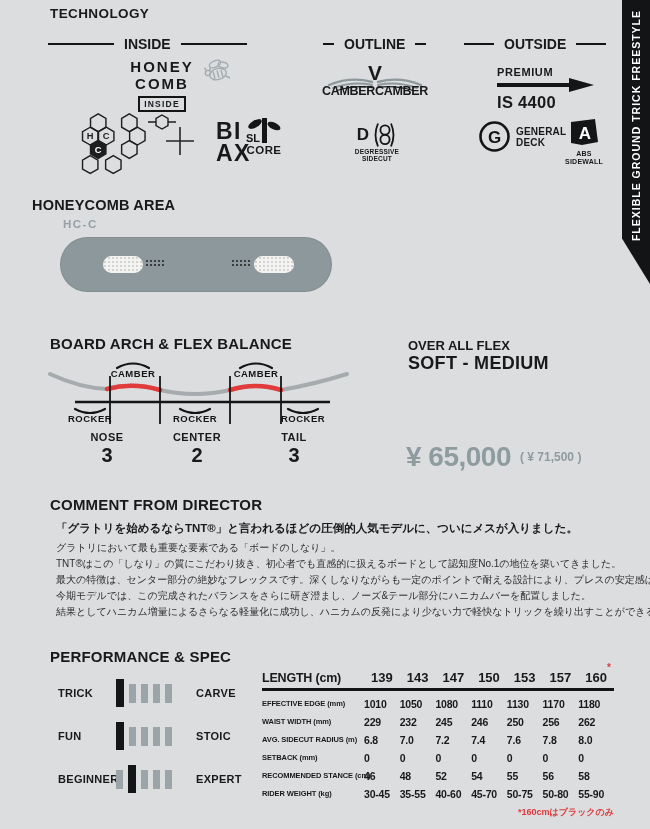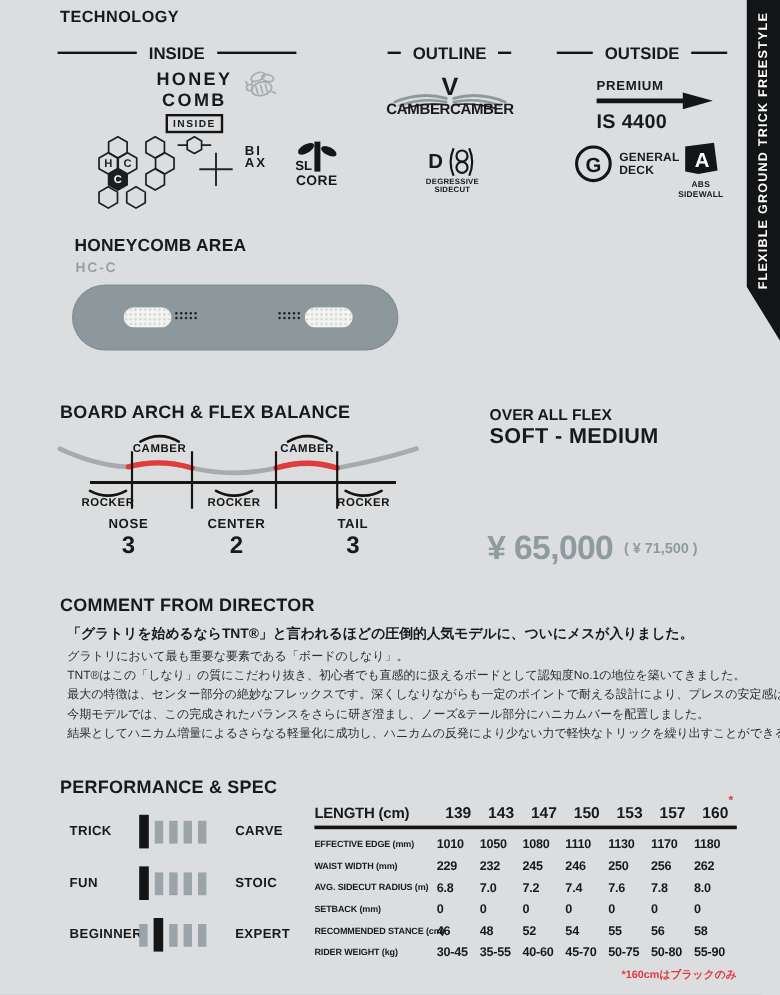--- a/index.html
+++ b/index.html
@@ -35,34 +35,34 @@
   #logo-camber .v { position:relative; z-index:2; font-size:21px; font-weight:800; line-height:1; }
   #wing-svg { position:absolute; left:7px; top:12px; z-index:1; }
   #logo-camber .cc { position:relative; z-index:2; font-size:12.5px; font-weight:800; letter-spacing:-.3px; margin-top:1px; }
 
   
   #logo-premium { left:497px; top:66px; width:110px; }
   #logo-premium .p1 { font-size:11px; font-weight:800; letter-spacing:.6px; }
   #logo-premium .p2 { font-size:16.5px; font-weight:800; letter-spacing:.3px; margin-top:-3px; }
 
   
-  #icon-biax { left:204px; top:121px; font-size:11px; font-weight:800; letter-spacing:1.5px; line-height:.95; }
+  #icon-biax { left:216px; top:121px; font-size:23px; font-weight:800; letter-spacing:1.5px; line-height:.95; }
   #icon-slcore { left:241px; top:117px; width:46px; text-align:center; }
   #icon-slcore .core { font-size:11.5px; font-weight:800; letter-spacing:.4px; margin-top:-4px; }
   #icon-degressive { left:346px; top:122px; width:62px; text-align:center; }
   #icon-degressive .drow { display:flex; align-items:center; justify-content:center; gap:2px; }
   #icon-degressive .d { font-size:17px; font-weight:800; }
   #icon-degressive .small { font-size:6.5px; font-weight:800; letter-spacing:.2px; line-height:1.15; }
   #icon-gdeck { left:478px; top:120px; display:flex; align-items:center; gap:5px; }
   #icon-gdeck .txt { font-size:10px; font-weight:700; line-height:1.1; letter-spacing:.2px; }
   #icon-abs { left:562px; top:118px; width:44px; text-align:center; }
   #icon-abs .small { font-size:7px; font-weight:800; letter-spacing:.2px; line-height:1.2; }
 
   
-  #hc-area-title { left:62px; top:197px; }
+  #hc-area-title { left:32px; top:197px; }
   #hc-model { left:63px; top:218px; font-size:11.5px; font-weight:bold; letter-spacing:1.5px; color:#96a1a5; }
   #board { left:60px; top:237px; width:272px; height:55px; background:#8c989b; border-radius:28px;
            box-shadow:inset 0 0 0 1px rgba(0,0,0,.07); }
   .pad { position:absolute; top:19px; width:40px; height:17px; border-radius:9px; background:#f3f3f1;
          background-image:radial-gradient(circle,#d3d3cf .8px,transparent 1.1px); background-size:4px 4px; }
   .dots { position:absolute; top:23px; display:grid; grid-template-columns:repeat(5,4px); grid-auto-rows:4px; }
   .dots i { width:2.2px; height:2.2px; background:#1d1f21; border-radius:50%; }
 
   
   #flex-title { left:50px; top:335px; font-size:15px; }

